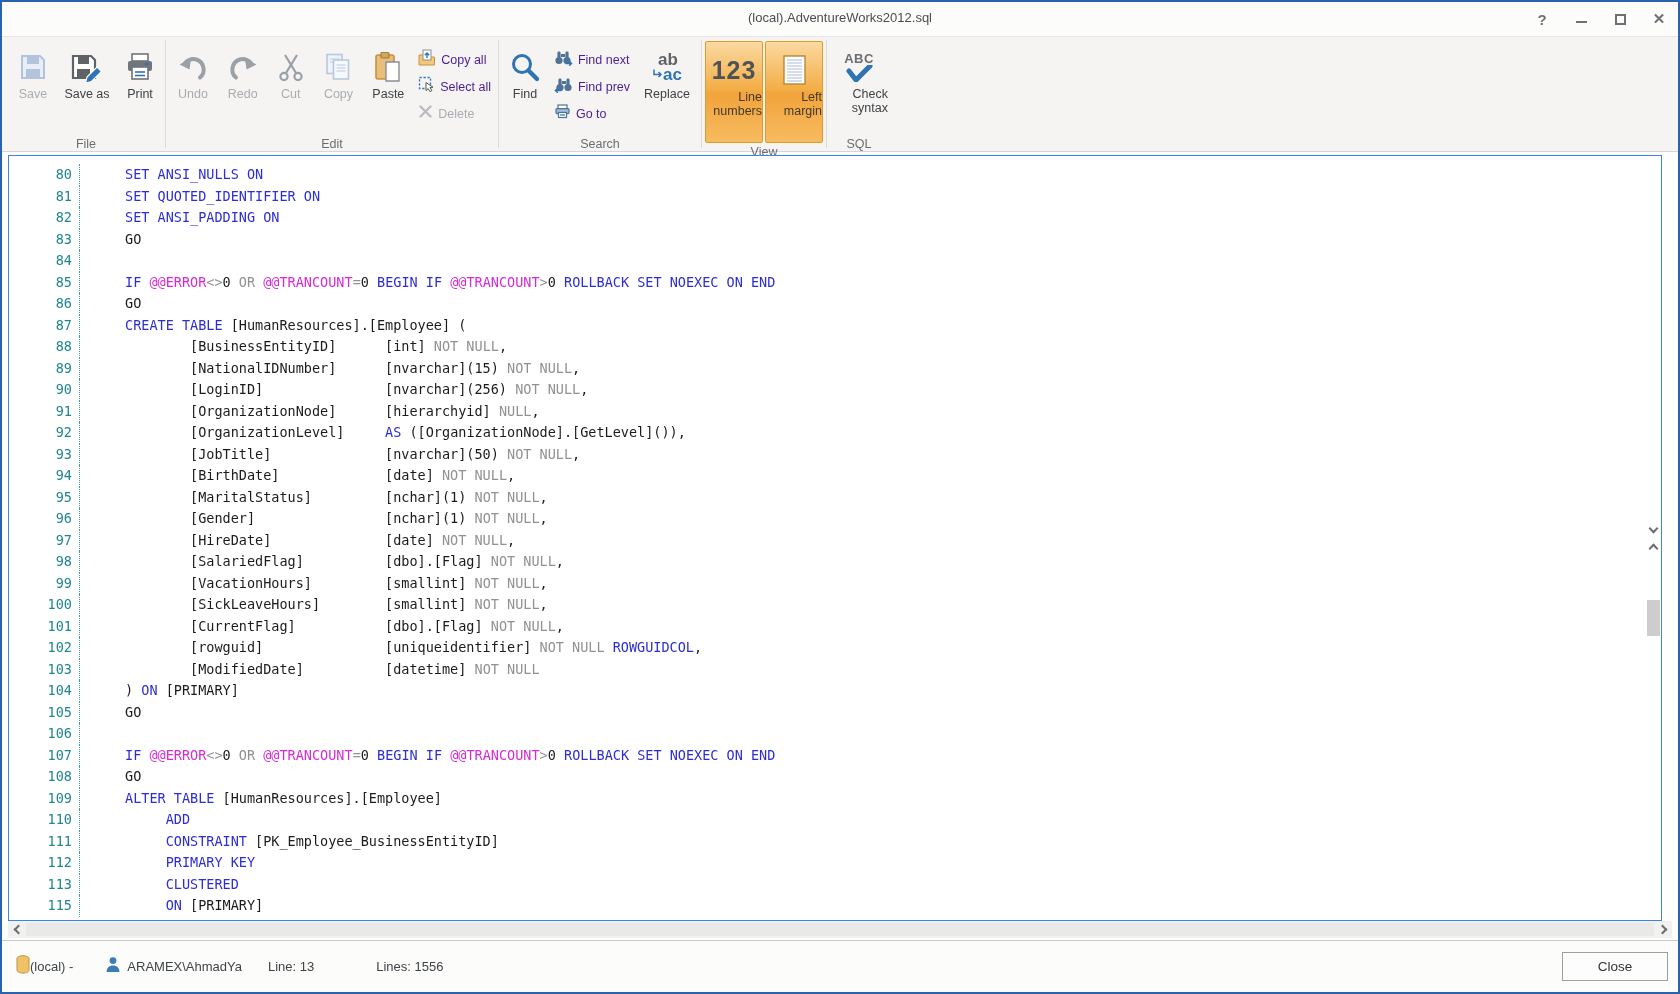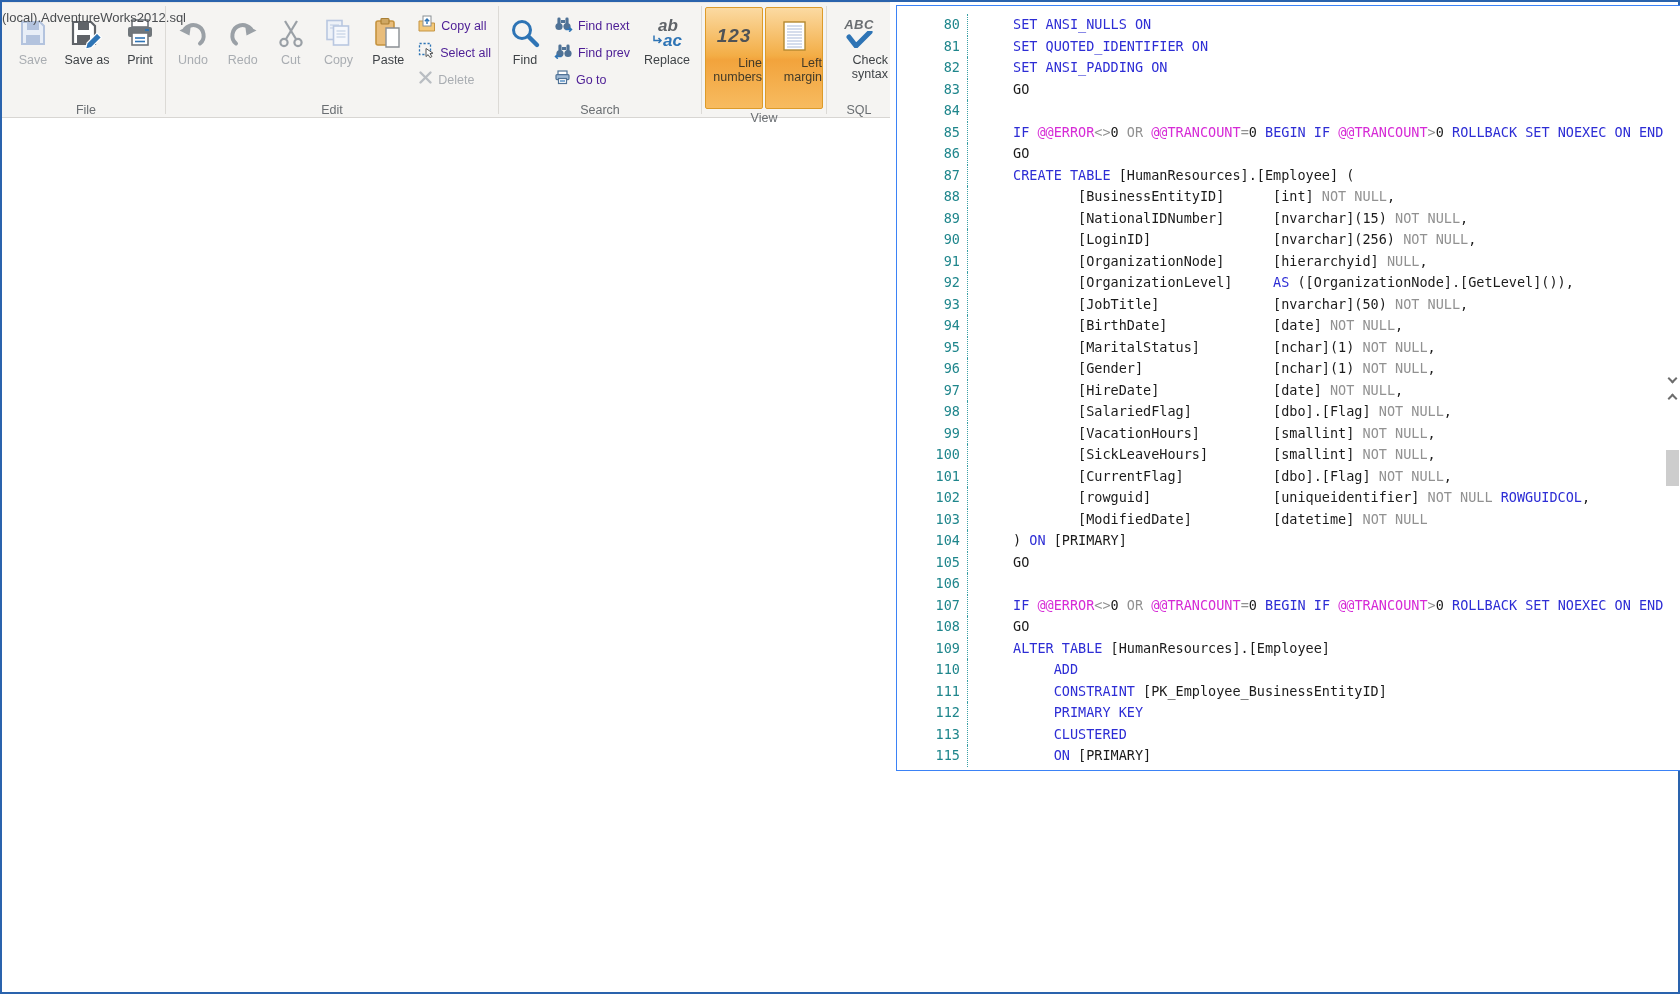--- a/index.html
+++ b/index.html
@@ -1,48 +1,48 @@
 <!DOCTYPE html>
 <html style="--keyword: #2d2dd5; --system_variable: #d62ad6; --operator: #919191; --code_text: #1b1b1b; --line_number: #1f868c; --icon_blue: #2e74b5; --toggle_orange: #f0a33c; --window_border: #2a63ad;"><head>
 <meta charset="utf-8">
 <style>
   * { margin:0; padding:0; box-sizing:border-box; }
   html,body { width:1680px; height:994px; font-family:"Liberation Sans", sans-serif; background:#fff; overflow:hidden; }
-  .window { width:1680px; height:994px; border:2px solid var(--window_border); display:flex; flex-direction:row; background:#fff; }
+  .window { width:1680px; height:994px; border:2px solid var(--window_border); display:flex; flex-direction:column; background:#fff; }
 
   
   .titlebar { height:34px; position:relative; background:#fcfcfb; flex:none; }
   .title { position:absolute; left:0; right:0; top:8px; text-align:center; font-size:13px; color:#4a4d50; }
   .win-controls { position:absolute; right:10px; top:0; height:34px; display:flex; align-items:center; gap:21px; }
   .wc { width:18px; height:18px; display:flex; align-items:center; justify-content:center; color:#6d7176; font-size:15px; font-weight:bold; cursor:default; }
   .wc-min i { display:block; width:11px; height:7px; border-bottom:2px solid #6d7176; }
   .wc-max i { display:block; width:11px; height:11px; border:2px solid #6d7176; }
 
   
   .ribbon { height:116px; flex:none; background:#f5f4f2; border-top:1px solid #e9e7e4; border-bottom:1px solid #d8d6d3; display:flex; align-items:stretch; padding-left:6px; }
   .grp { display:flex; flex-direction:column; padding:2px 2px 0 2px; }
   .grp-body { flex:1; display:flex; align-items:flex-start; justify-content:center; gap:2px; padding-top:2px; }
   .grp-label { text-align:center; font-size:12.5px; color:#6a6e72; padding:2px 0 3px 0; }
   .vsep { width:1px; background:#dcdad6; margin:3px 1px; }
   .grp-file{width:156px}.grp-edit{width:330px}.grp-search{width:200px}.grp-view{width:122px}.grp-sql{width:62px}
 
   .bigbtn { display:flex; flex-direction:column; align-items:center; justify-content:flex-start; height:94px; padding-top:6px; border-radius:2px; cursor:pointer; }
-  .bigbtn .bicon { height:40px; display:flex; align-items:center; justify-content:flex-end;font-style:italic; }
+  .bigbtn .bicon { height:40px; display:flex; align-items:center; justify-content:flex-end; }
   .bigbtn .blabel { font-size:12.5px; color:#3f4347; text-align:right; line-height:14px; margin-top:0; }
   .bigbtn.disabled .blabel { color:#a9adb2; }
   .w44{width:46px}.w56{width:58px}.w42{width:44px}.w46{width:48px}.w60{width:62px}
 
   .smallcol { display:flex; flex-direction:column; justify-content:flex-start; gap:2px; padding-top:6px; }
   .smallbtn { display:flex; align-items:center; gap:5px; height:25px; padding:0 4px; border-radius:2px; cursor:pointer; }
   .smallbtn .slabel { font-size:12.5px; color:#4c1d95; white-space:nowrap; }
   .smallbtn.disabled .slabel { color:#a9adb2; }
 
   .toggle-on { background:linear-gradient(#fbdaa2, #f3ad45 48%, #f2a33c 52%, #f7bb60); border:1px solid #dd9b29; height:102px; padding-top:8px; }
   .toggle-on .blabel { color:#423a28; }
-  .num123 { font-size:19px; font-weight:bold; color:#4f5356; letter-spacing:1px; }
+  .num123 { font-size:25px; font-weight:bold; color:#4f5356; letter-spacing:1px; }
 
   .replace-ic { display:flex; flex-direction:column; align-items:flex-start; line-height:15px; }
   .r-ab { font-size:17px; font-weight:bold; color:#5f6368; margin-left:6px; }
   .r-ac { font-size:17px; font-weight:bold; color:#2e74b5; display:flex; align-items:center; }
   .chk-ic { display:flex; flex-direction:column; align-items:center; line-height:13px; }
   .abc { font-size:13px; font-weight:bold; color:#6a6e72; letter-spacing:0.5px; }
 
   
   .editor-wrap { margin:3px 16px 0 6px; height:766px; flex:none; border:1px solid #3b82f6; display:flex; background:#fff;align-items:center; }
   .code-area { flex:1; overflow:hidden; padding-top:5px; font-family:"DejaVu Sans Mono", monospace; font-size:13.5px; line-height:21.5px; }

